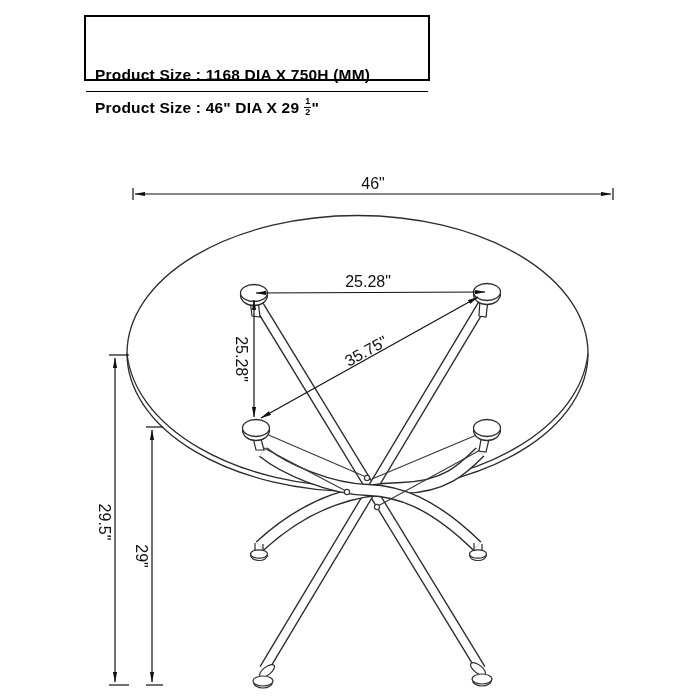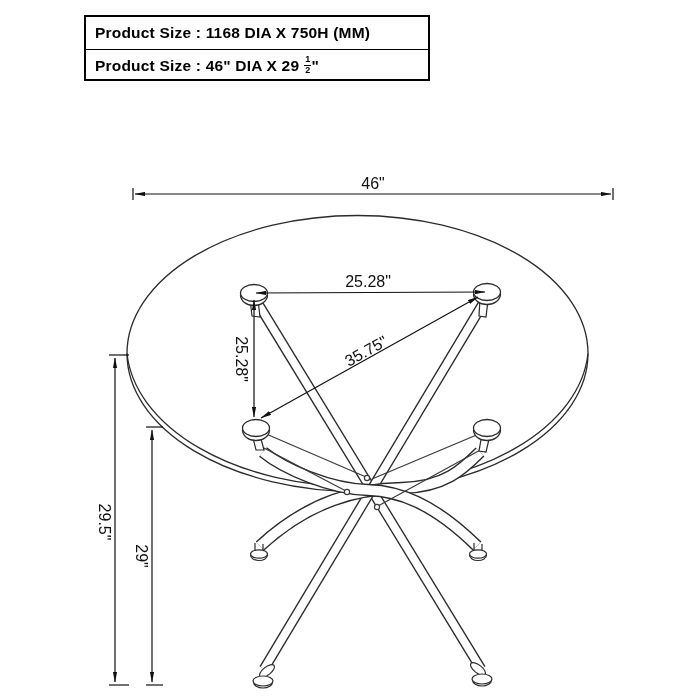--- a/index.html
+++ b/index.html
@@ -3,21 +3,21 @@
 <meta charset="utf-8">
 <style>
   html,body{margin:0;padding:0;background:#fff;}
   #stage{position:relative;width:700px;height:700px;background:#ffffff;overflow:hidden;
          font-family:"Liberation Sans", sans-serif;}
   
   #spec-box{position:absolute;left:84px;top:15px;width:346px;height:66px;
             border:2px solid #000;box-sizing:border-box;background:#fff;}
   .spec-row{height:32px;display:flex;align-items:center;padding-left:9px;
             font-weight:bold;font-size:15.5px;color:#000;letter-spacing:.2px;white-space:pre;}
-  .spec-row.first{border-bottom:1.5px solid #000;}
+  .spec-row.first{border-bottom:1.5px solid #000;margin-top:42px;}
   .frac{display:inline-flex;flex-direction:column;align-items:center;line-height:1;
         font-size:9px;font-weight:bold;margin-left:5px;transform:translateY(-1px);}
   .frac .num{border-bottom:1.4px solid #000;padding:0 1px 0.5px 1px;}
   .frac .den{padding-top:0.5px;}
   svg{position:absolute;left:0;top:0;}
   .dimtext{font-family:"Liberation Sans", sans-serif;font-size:16px;fill:#111;stroke:none;}
 </style>
 </head>
 <body>
 

